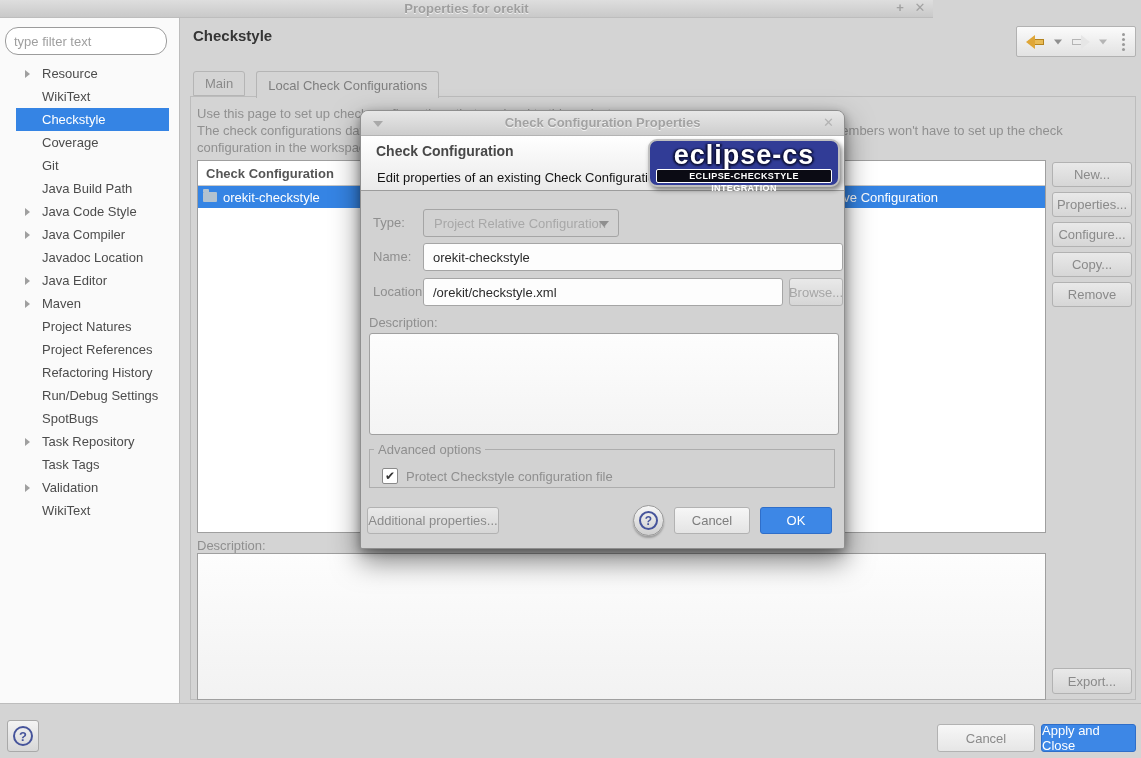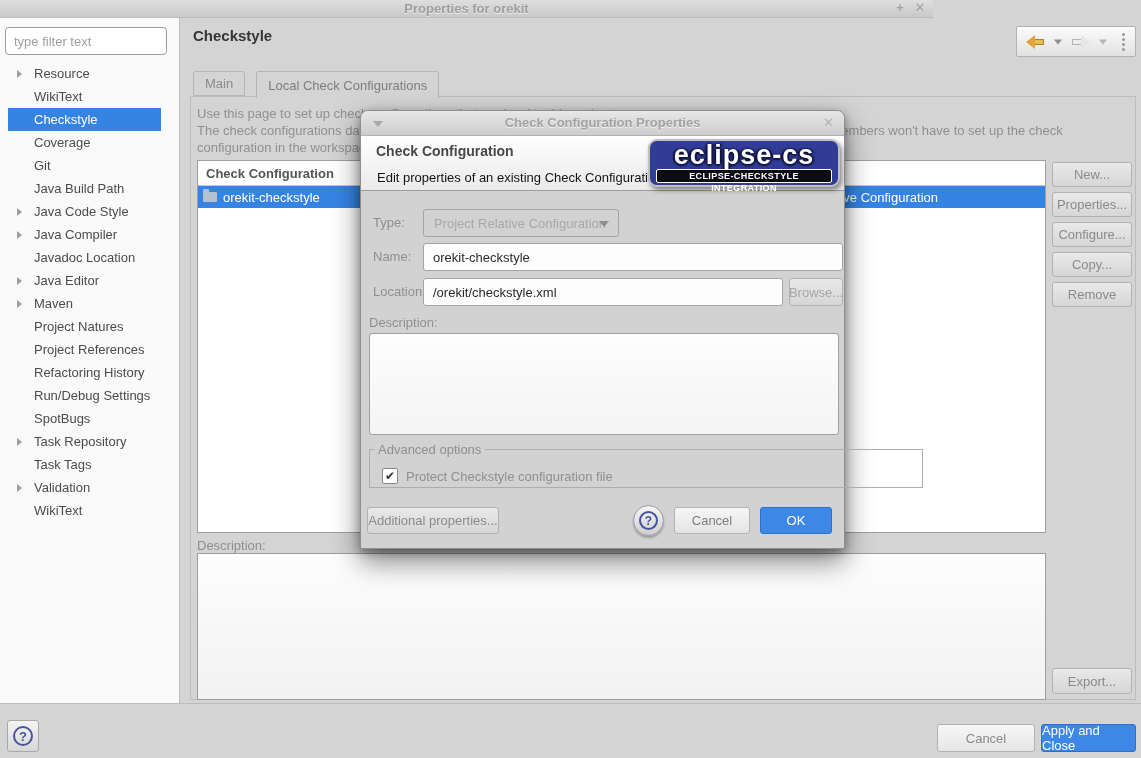--- a/index.html
+++ b/index.html
@@ -22,24 +22,24 @@
   .tri-down { width:0; height:0; border-left:5px solid transparent; border-right:5px solid transparent;
               border-top:6px solid #8f8f8f; }
   .tri-right { width:0; height:0; border-top:4px solid transparent; border-bottom:4px solid transparent;
                border-left:5px solid #9f9f9f; }
   .textbox { background:#fdfdfd; border:1px solid #a5a5a5; border-radius:3px; font-size:13px; color:#2b2b2b; }
 
   
   .sidebar { position:absolute; left:0; top:18px; width:180px; height:685px; background:#fafafa;
              border-right:1px solid #bdbdbd; }
   .filter { position:absolute; left:5px; top:9px; width:162px; height:28px; padding:0 8px;
-            background:#fff; border:1px solid #9c9c9c; border-radius:4px; font-size:13px; color:#3a3a3a;
+            background:#fff; border:1px solid #9c9c9c; border-radius:13px; font-size:13px; color:#3a3a3a;
             font-family:inherit; outline:none; }
   .filter::placeholder { color:#9f9f9f; }
-  .tree { position:absolute; left:8px; top:44px; width:153px; }
+  .tree { position:absolute; left:16px; top:44px; width:153px; }
   .titem { position:relative; height:23px; line-height:23px; padding-left:26px; font-size:13px; color:#4c4c4c; cursor:default; }
   .titem .tri-right { position:absolute; left:9px; top:8px; }
   .titem.selected { background:#3584e4; color:#fff; }
 
   
   .page-title { position:absolute; left:193px; top:27px; font-size:15px; font-weight:bold; color:#353535; }
   .nav-toolbar { position:absolute; left:1016px; top:26px; width:120px; height:31px;
                  background:linear-gradient(#fbfbfb,#e2e2e2); border:1px solid #b2b2b2; border-radius:2px;
                  display:flex; align-items:center; gap:8px; padding:0 9px; }
   .arrow { position:relative; width:19px; height:14px; }
@@ -113,21 +113,21 @@
   .logo-strip { width:176px; height:14px; background:#0b0b14; border:1px solid #fff; border-radius:2px;
                 color:#fff; font-size:9px; font-weight:bold; text-align:center; line-height:12px; letter-spacing:.4px; }
   .dlg-body { position:absolute; left:0; top:80px; right:0; bottom:0; }
   .flabel { position:absolute; font-size:13px; color:#8f8f8f; }
   .dd { position:absolute; display:flex; align-items:center; background:#d2d2d2; border:1px solid #a5a5a5;
         border-radius:3px; font-size:13px; color:#a8a8a8; padding:0 24px 0 10px; overflow:hidden; white-space:nowrap; }
   .dd .tri-down { position:absolute; right:9px; top:11px; border-top-color:#8f8f8f; }
   .finput { position:absolute; height:28px; padding:0 9px; font-family:inherit; outline:none; }
   .dlg-textarea { position:absolute; left:8px; top:142px; width:470px; height:102px;
                   background:linear-gradient(#fdfdfd,#f4f4f4); border:1px solid #a0a0a0; border-radius:3px; }
-  .adv { position:absolute; left:8px; top:251px; width:554px; height:46px; border:1px solid #adadad; }
+  .adv { position:absolute; left:8px; top:251px; width:466px; height:46px; border:1px solid #adadad; }
   .adv legend { font-size:13px; color:#8f8f8f; padding:0 4px; margin-left:4px; }
   .checkbox { position:absolute; left:12px; top:11px; width:16px; height:16px; background:#fff;
               border:1px solid #8a8a8a; border-radius:2px; color:#333; font-size:12px; font-weight:bold;
               display:flex; align-items:center; justify-content:center; line-height:1; }
   .cb-label { position:absolute; left:36px; top:12px; font-size:13px; color:#8f8f8f; }
   .help-round { position:absolute; left:272px; top:314px; width:31px; height:31px; border-radius:50%;
                 background:linear-gradient(#f6f6f6,#cfcfcf); border:1px solid #9a9a9a;
                 display:flex; align-items:center; justify-content:center; box-shadow:0 2px 2px rgba(0,0,0,.25); }
 </style>
 </head>

